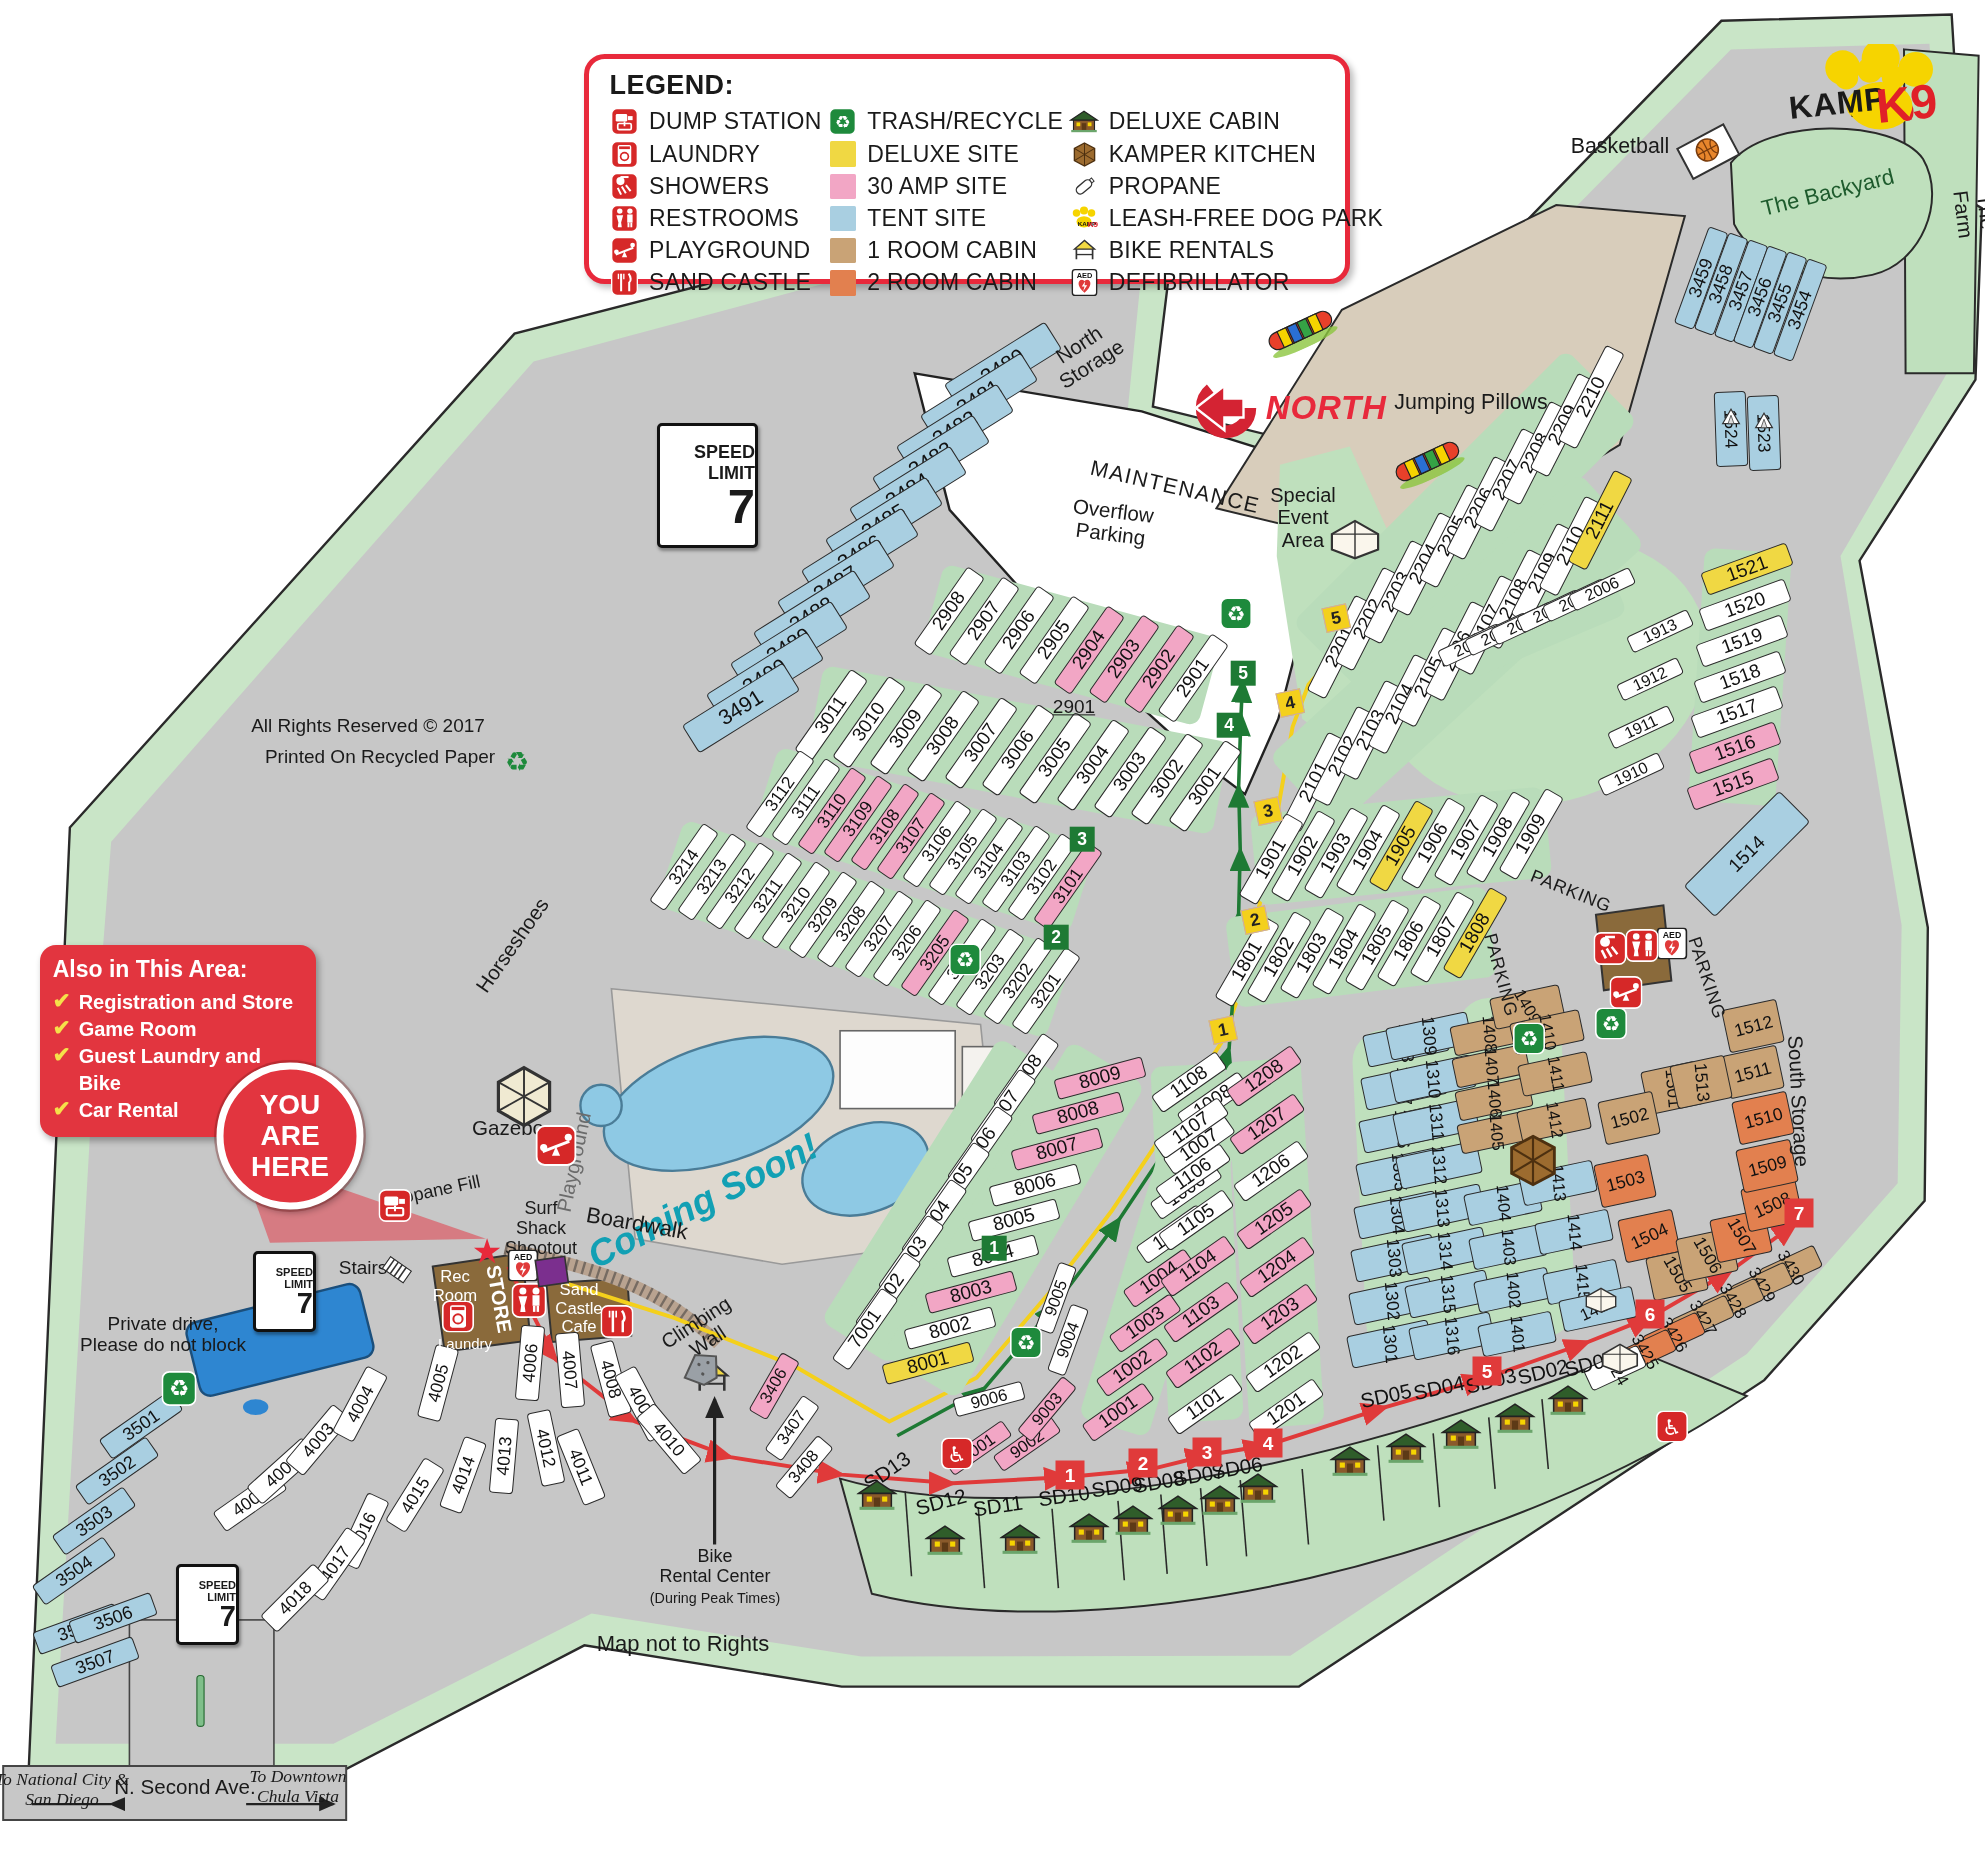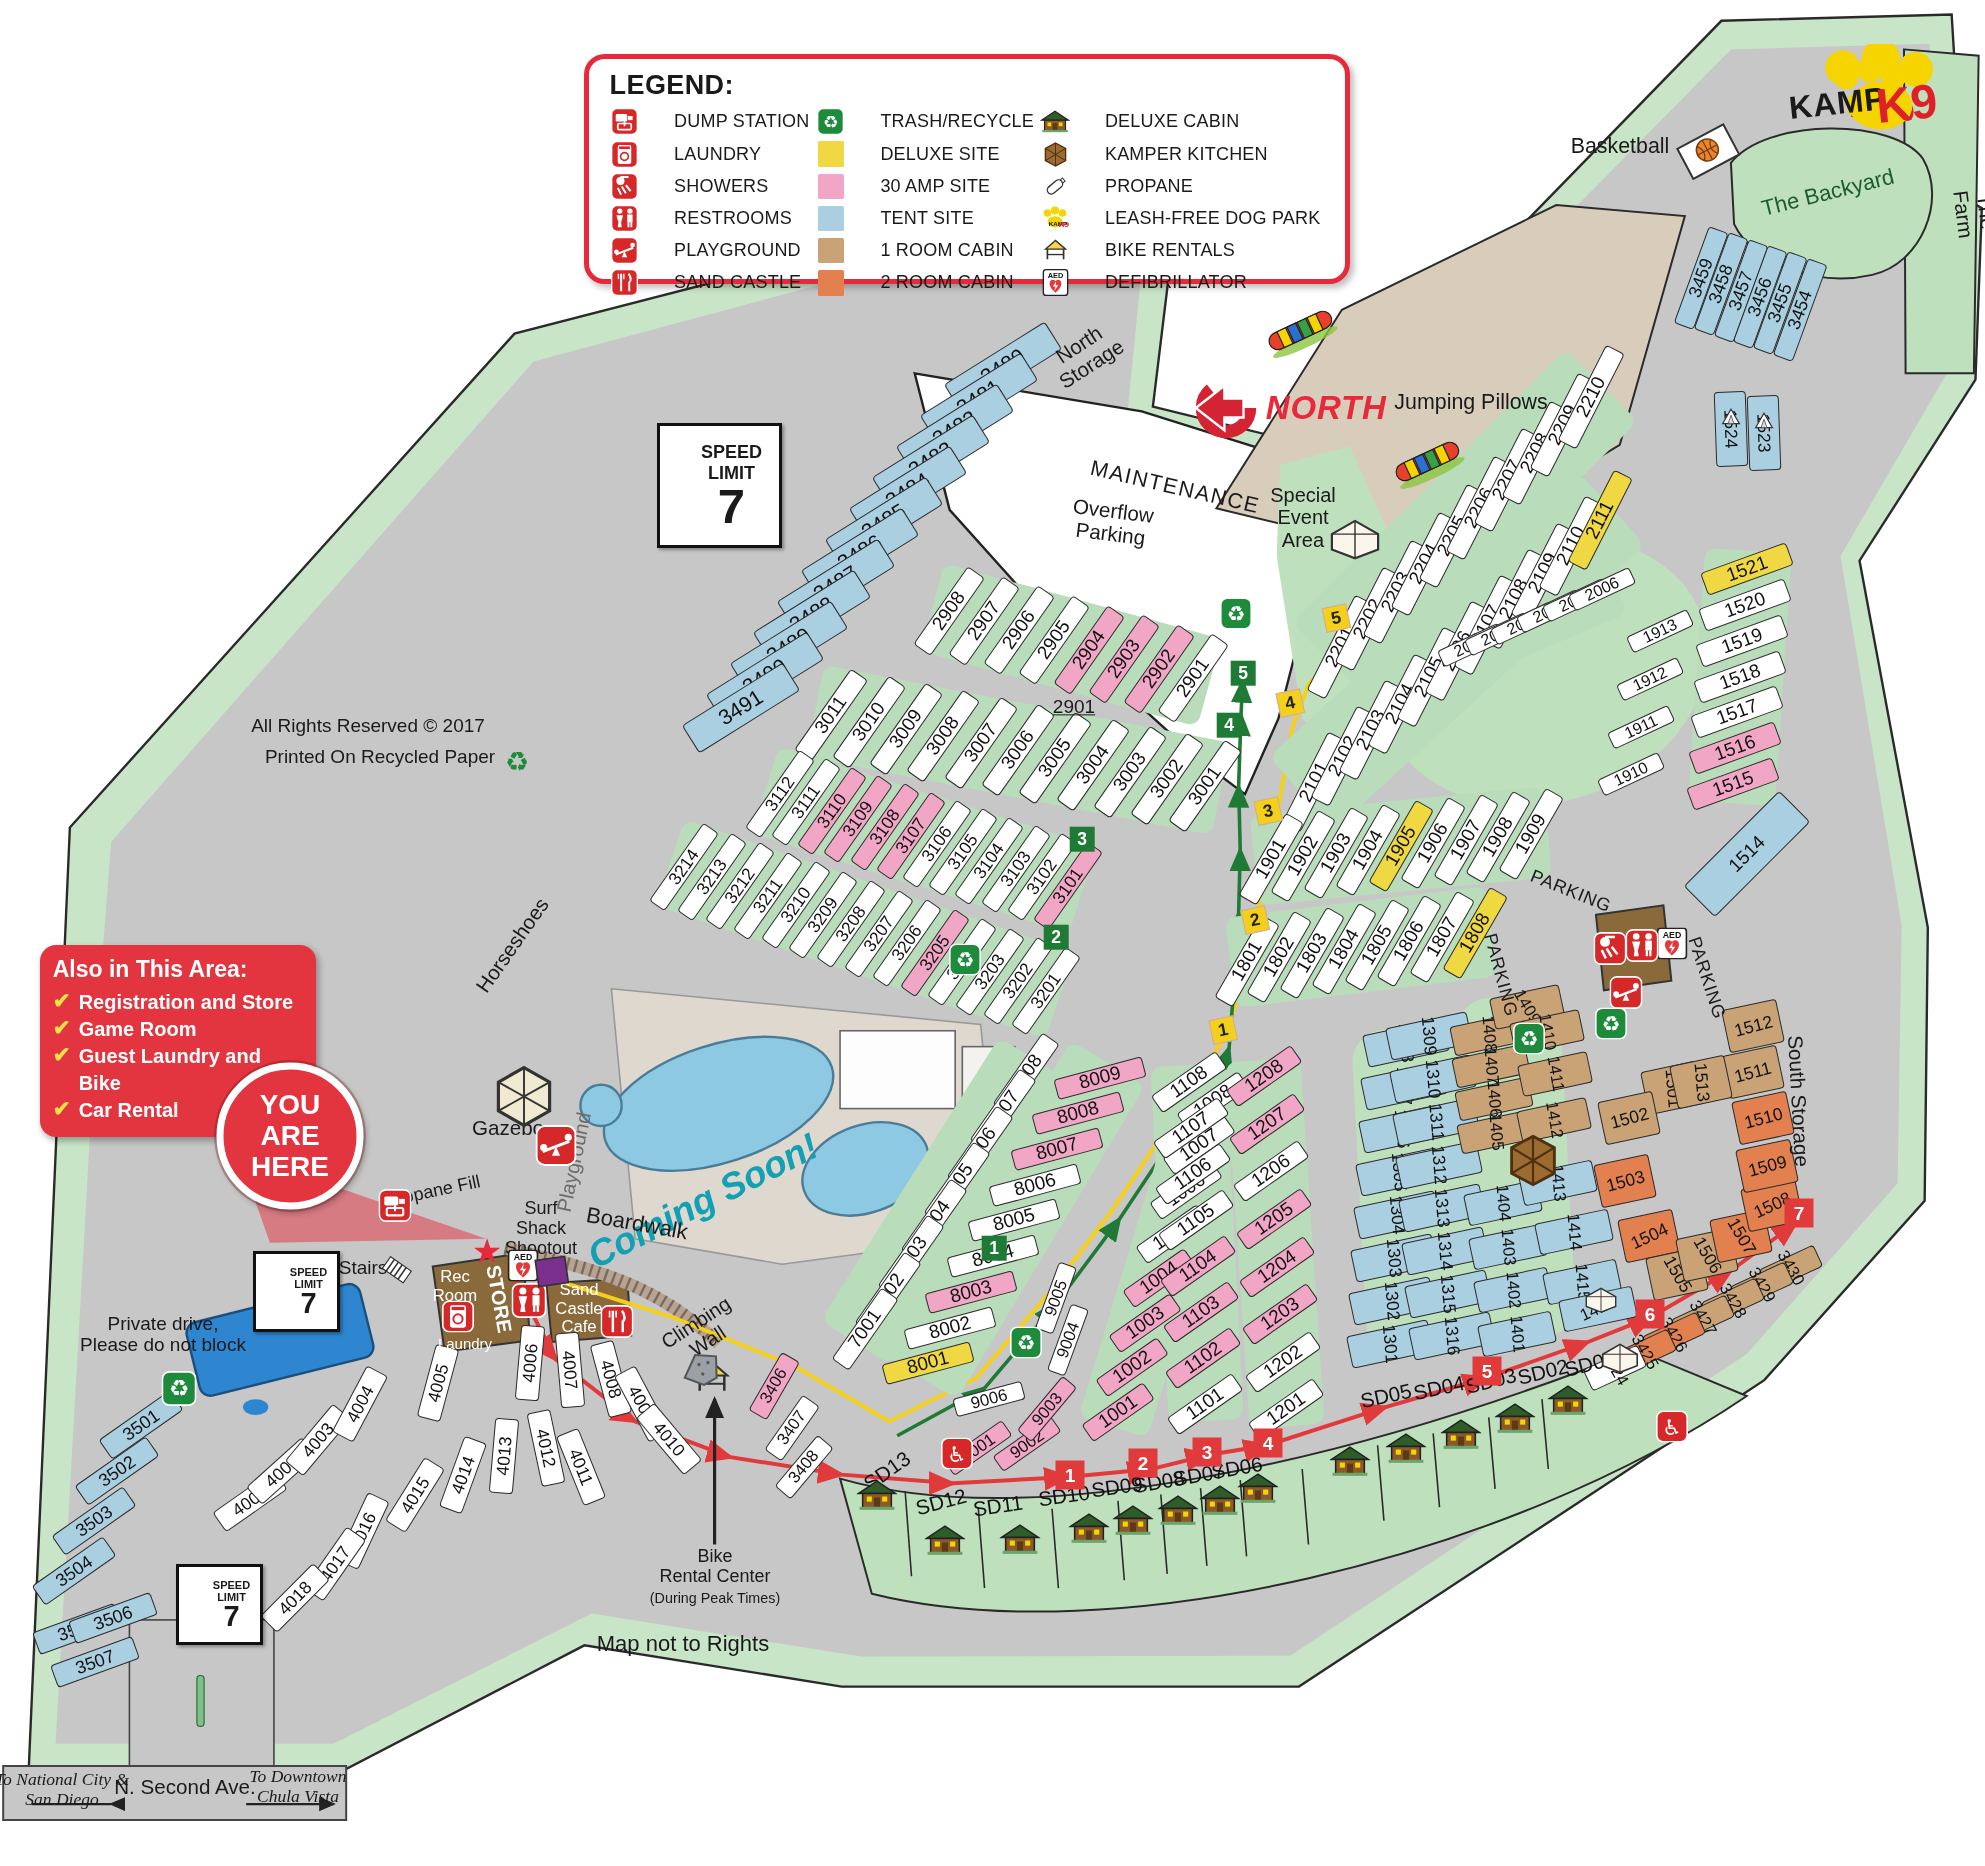--- a/index.html
+++ b/index.html
@@ -19,43 +19,43 @@
   .mk.green{background:#1e7a34;color:#fff;width:24.6px;height:24.6px;font-size:17.5px;}
   .ic{position:absolute;z-index:7;}
   .legend{position:absolute;left:584px;top:54px;width:766px;height:230px;background:#fff;
           border:5.6px solid #e8293b;border-radius:20.6px;z-index:10;box-shadow:3.2px 4px 6.4px rgba(0,0,0,.25);
           padding:11px 8px 8px 20.6px;box-sizing:border-box;}
   .legend h1{margin:0 0 6.4px 0;font-size:27px;letter-spacing:0.4px;}
   .legcols{display:flex;gap:6.4px;}
   .legcol{display:flex;flex-direction:column;gap:3.2px;}
   .legitem{display:flex;align-items:center;gap:9.5px;height:29px;}
   .legitem .glyph{width:30px;height:29px;display:flex;align-items:center;justify-content:center;flex:0 0 30px;}
-  .legitem .txt{font-size:18px;letter-spacing:0.2px;white-space:nowrap;margin-left:25px;}
+  .legitem .txt{font-size:23px;letter-spacing:0.2px;white-space:nowrap;}
   .swatch{width:25.4px;height:25.4px;border-radius:1.6px;}
   .alsobox{position:absolute;left:40px;top:945px;width:276px;background:#e2353f;border-radius:16px;
            color:#fff;z-index:10;padding:11px 12.7px 12.7px 12.7px;box-sizing:border-box;box-shadow:2.4px 3.2px 6.4px rgba(0,0,0,.3);}
   .alsobox .t{font-weight:bold;font-size:23px;margin-bottom:6.4px;}
   .alsobox .it{display:flex;gap:8px;font-weight:bold;font-size:20px;line-height:1.35;align-items:flex-start;}
   .alsobox .chk{color:#f5e14a;font-size:21.4px;line-height:1.2;}
   .yah{position:absolute;left:290px;top:1136px;width:133px;height:133px;border-radius:50%;
        background:#e2353f;border:7.1px solid #fff;box-shadow:0 0 0 2.4px rgba(120,30,30,.35), 2.4px 3.2px 6.4px rgba(0,0,0,.3);
        transform:translate(-50%,-50%);display:flex;flex-direction:column;align-items:center;justify-content:center;
        color:#fff;font-weight:bold;font-size:28px;line-height:1.1;z-index:11;}
   .pub{position:absolute;left:264px;top:650px;width:251px;height:65px;background:#c6e6f5;border:2.4px solid #222;
        border-radius:12.7px;z-index:10;overflow:hidden;}
   .pub .inner{position:absolute;inset:4.8px;border:1.6px solid #222;border-radius:8px;}
   .pub .sun{position:absolute;left:46px;top:6.4px;width:44px;height:24px;border-radius:44px 44px 0 0;
             background:radial-gradient(circle at 50% 100%, #ffe354 0%, #ff9a2e 70%, #f2762a 100%);border:1.6px solid #222;border-bottom:none;}
   .pub .name{position:absolute;left:0;right:0;top:20.6px;text-align:center;font-family:"Liberation Serif",serif;
              font-style:italic;font-weight:bold;font-size:21.4px;color:#1a1a1a;}
   .pub .div{position:absolute;left:71px;top:46px;font-size:7.1px;letter-spacing:0.8px;}
   .pub .sepi{position:absolute;left:147px;top:38px;font-style:italic;font-weight:bold;font-size:19px;}
   .pub .mkt{position:absolute;left:181px;top:52px;font-family:"Liberation Serif",serif;font-style:italic;font-size:8.7px;}
-  .speed{position:absolute;background:#fff;border:3.2px solid #111;border-radius:0;z-index:9;
-         display:flex;flex-direction:column;align-items:center;justify-content:center;box-shadow:1.6px 2.4px 3.2px rgba(0,0,0,.35);padding-left:24px;}
+  .speed{position:absolute;background:#fff;border:3.2px solid #111;border-radius:5px;z-index:9;
+         display:flex;flex-direction:column;align-items:flex-end;justify-content:center;box-shadow:1.6px 2.4px 3.2px rgba(0,0,0,.35);}
   .speed .s1{font-weight:bold;}
   .speed .s7{font-weight:bold;line-height:.9;}
   .north{position:absolute;left:1191px;top:373px;z-index:9;display:flex;align-items:center;gap:4.8px;}
   .north .word{color:#e8293b;font-style:italic;font-weight:bold;font-size:33px;letter-spacing:0.8px;}
   .kamp{position:absolute;left:1787px;top:44px;z-index:9;width:151px;height:103px;}
   .kamp .kword{position:absolute;left:1.6px;top:41px;font-weight:bold;font-size:32px;letter-spacing:0.8px;transform:rotate(-6deg);}
   .kamp .k9{position:absolute;left:89px;top:32px;font-weight:bold;font-size:48px;color:#e02028;transform:rotate(-6deg);}
   .roadbar-lbl{font-family:"Liberation Serif",serif;font-style:italic;}
   .sd-lbl{position:absolute;z-index:6;font-size:20.6px;color:#111;white-space:nowrap;}
 </style>

